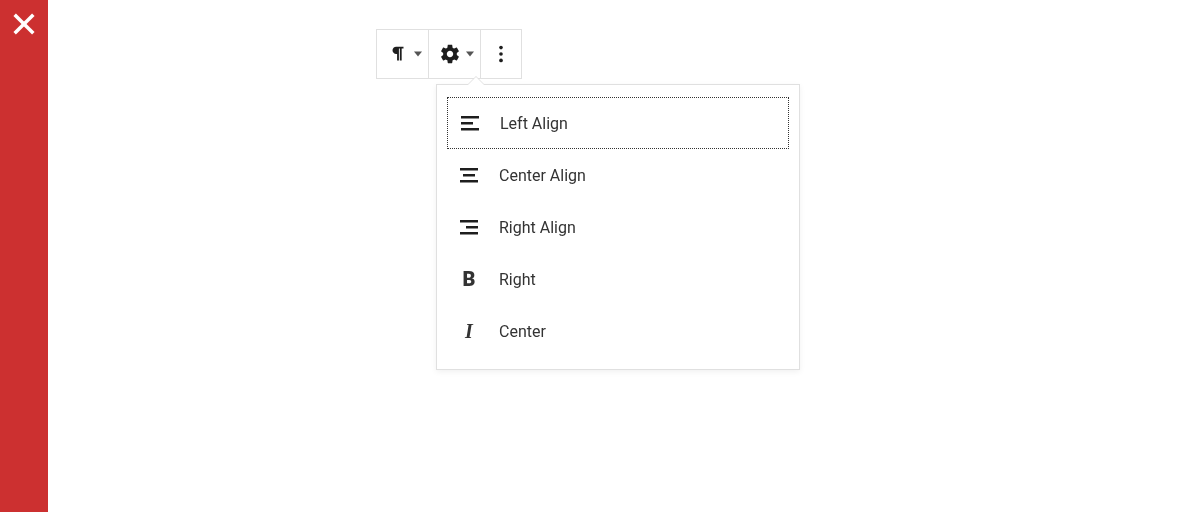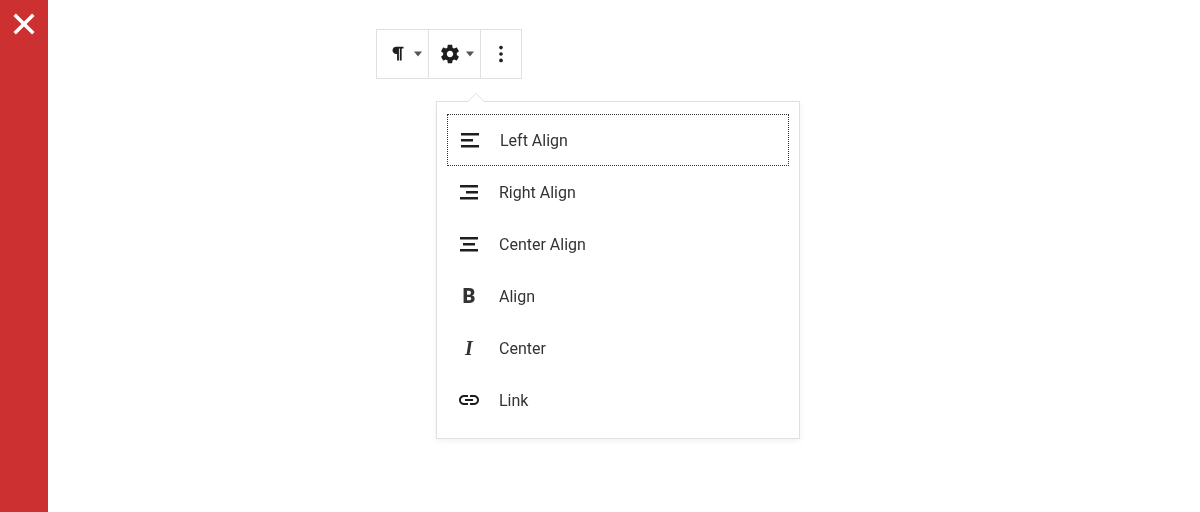--- a/index.html
+++ b/index.html
@@ -71,21 +71,21 @@
       transform: translateY(-50%);
       width: 0;
       height: 0;
       border-left: 4px solid transparent;
       border-right: 4px solid transparent;
       border-top: 5px solid #555;
     }
     .dropdown {
       position: absolute;
       left: 436px;
-      top: 101px;
+      top: 84px;
       width: 364px;
       background: #fff;
       border: 1px solid #e0e0e0;
       box-shadow: 0 2px 6px rgba(0,0,0,0.06);
       padding: 12px 0;
     }
     .dropdown::before {
       content: "";
       position: absolute;
       top: -9px;
@@ -181,40 +181,34 @@
     <svg class="menu-icon" viewBox="0 0 24 24">
       <rect x="3" y="5" width="18" height="2.5"></rect>
       <rect x="3" y="11" width="12" height="2.5"></rect>
       <rect x="3" y="17" width="18" height="2.5"></rect>
     </svg>
     <span>Left Align</span>
   </div>
   <div class="menu-item">
     <svg class="menu-icon" viewBox="0 0 24 24">
       <rect x="3" y="5" width="18" height="2.5"></rect>
+      <rect x="6" y="11" width="12" height="2.5"></rect>
+      <rect x="3" y="17" width="18" height="2.5"></rect>
+    </svg>
+    <span>Center Align</span>
+  </div>
+  <div class="menu-item">
+    <svg class="menu-icon" viewBox="0 0 24 24">
+      <rect x="3" y="5" width="18" height="2.5"></rect>
       <rect x="9" y="11" width="12" height="2.5"></rect>
       <rect x="3" y="17" width="18" height="2.5"></rect>
     </svg>
     <span>Right Align</span>
   </div>
   <div class="menu-item">
-    <svg class="menu-icon" viewBox="0 0 24 24">
-      <rect x="3" y="5" width="18" height="2.5"></rect>
-      <rect x="6" y="11" width="12" height="2.5"></rect>
-      <rect x="3" y="17" width="18" height="2.5"></rect>
-    </svg>
-    <span>Center Align</span>
-  </div>
-  <div class="menu-item">
     <span class="bold-icon">B</span>
-    <span>Align</span>
+    <span>Right</span>
   </div>
   <div class="menu-item">
     <span class="italic-icon">I</span>
     <span>Center</span>
   </div>
-  <div class="menu-item">
-    <svg class="menu-icon" viewBox="0 0 24 24">
-      <path d="M3.9 12c0-1.71 1.39-3.1 3.1-3.1h4V7H7c-2.76 0-5 2.24-5 5s2.24 5 5 5h4v-1.9H7c-1.71 0-3.1-1.39-3.1-3.1zM8 13h8v-2H8v2zm9-6h-4v1.9h4c1.71 0 3.1 1.39 3.1 3.1s-1.39 3.1-3.1 3.1h-4V17h4c2.76 0 5-2.24 5-5s-2.24-5-5-5z"></path>
-    </svg>
-    <span>Link</span>
-  </div>
 </div>
 
 </body></html>

